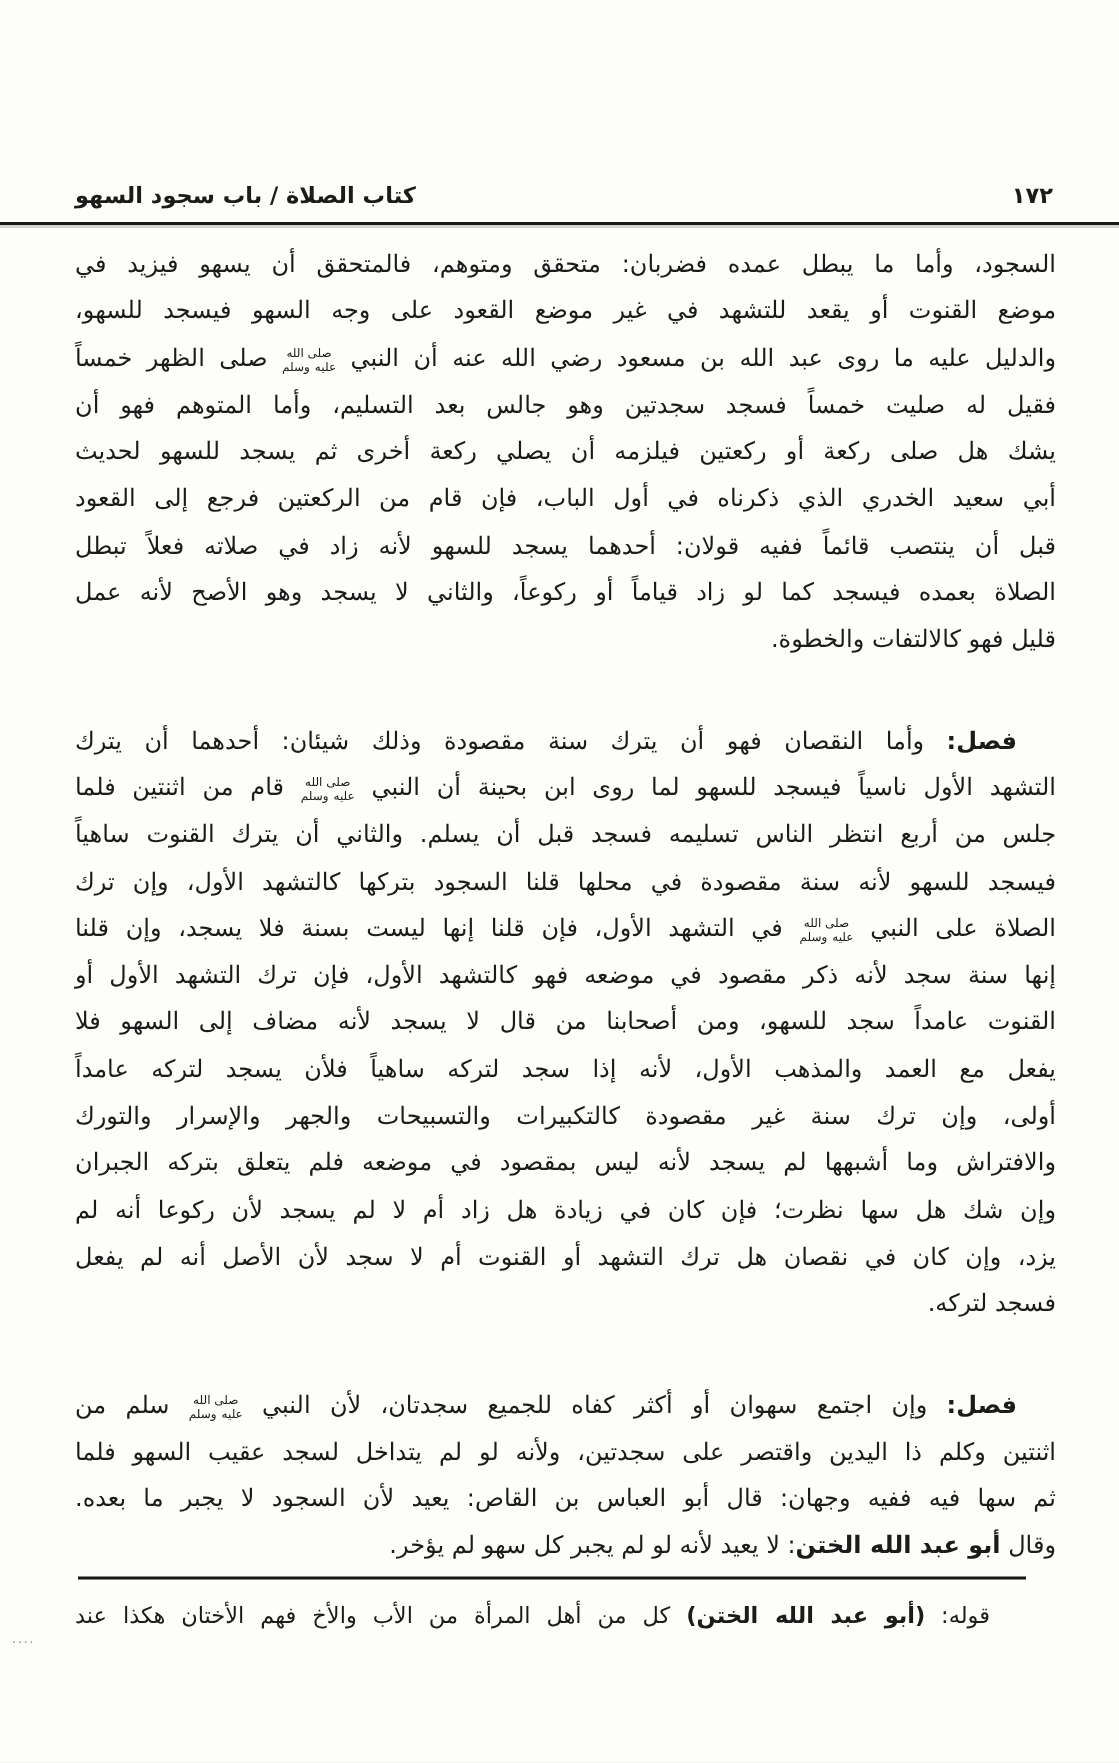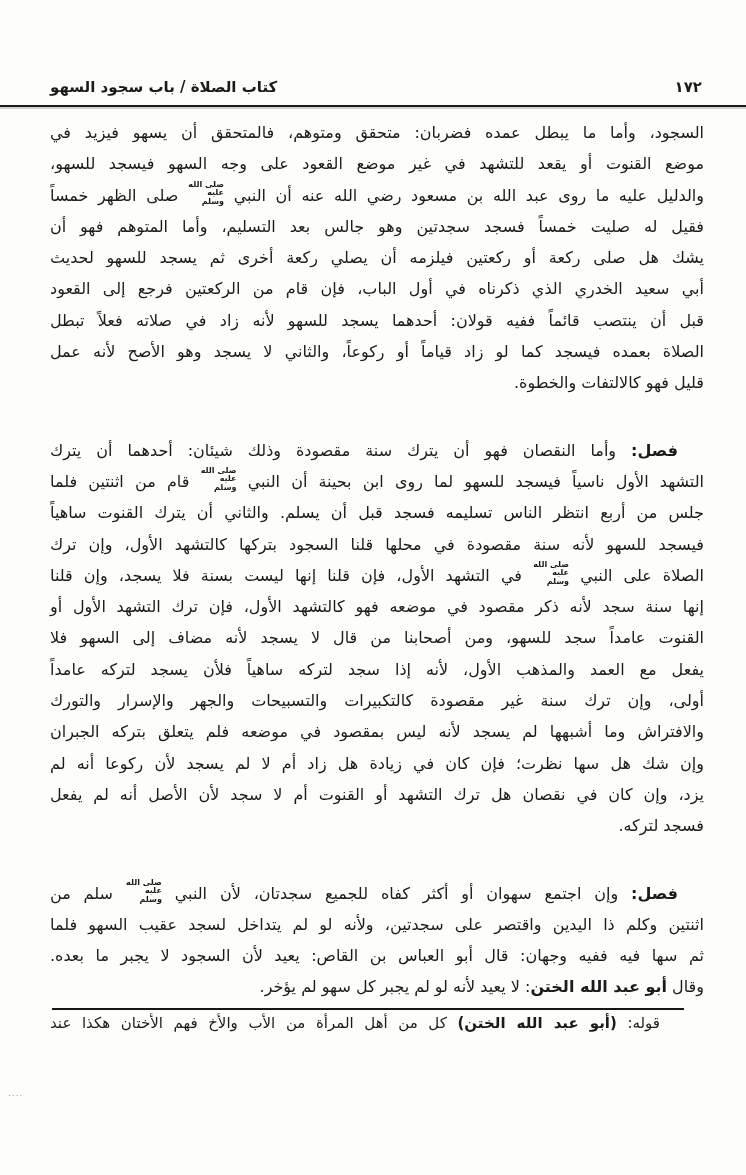--- a/index.html
+++ b/index.html
@@ -25,20 +25,21 @@
     box-shadow: 0 2px 0 0 #d3d3cd;
   }
   .page-number {
     font-size: 15px;
     font-weight: bold;
     letter-spacing: 1px;
   }
   .running-title {
     font-size: 15px;
     font-weight: bold;
+    margin-top: 43px;
   }
   
   .content {
     direction: rtl;
     padding: 10px 42px 0 50px;
     font-size: 16px;
     line-height: 31.3px;
   }
   .para { margin: 0; }
   .para + .para { margin-top: 10px; }
@@ -52,36 +53,37 @@
   .t-line.last {
     text-align-last: right;
   }
   .para.indent .t-line:first-child { padding-right: 26px; margin-top: 36px; }
   .bold { font-weight: bold; }
   .honorific {
     display: inline-block;
     width: 36px;
     font-size: 8px;
     line-height: 8.5px;
-    text-align: right;
+    text-align: center;
     vertical-align: -3px;
-    font-weight: bold;
+    font-weight: normal;
   }
   
   .footnote {
     direction: rtl;
     margin: 5px 42px 0 50px;
   }
   .fn-rule {
     border: none;
     border-top: 2.5px solid #161616;
     margin: 0 20px 0 2px;
     height: 0;
   }
   .fn-text {
+    padding-top: 11px;
     font-size: 15px;
     line-height: 27px;
   }
   .fn-text .t-line { height: auto; }
   .fn-text .t-line:first-child { padding-right: 44px; }
   .scan-artifact {
     position: absolute;
     left: 8px;
     top: 1088px;
     color: #9a9a94;

